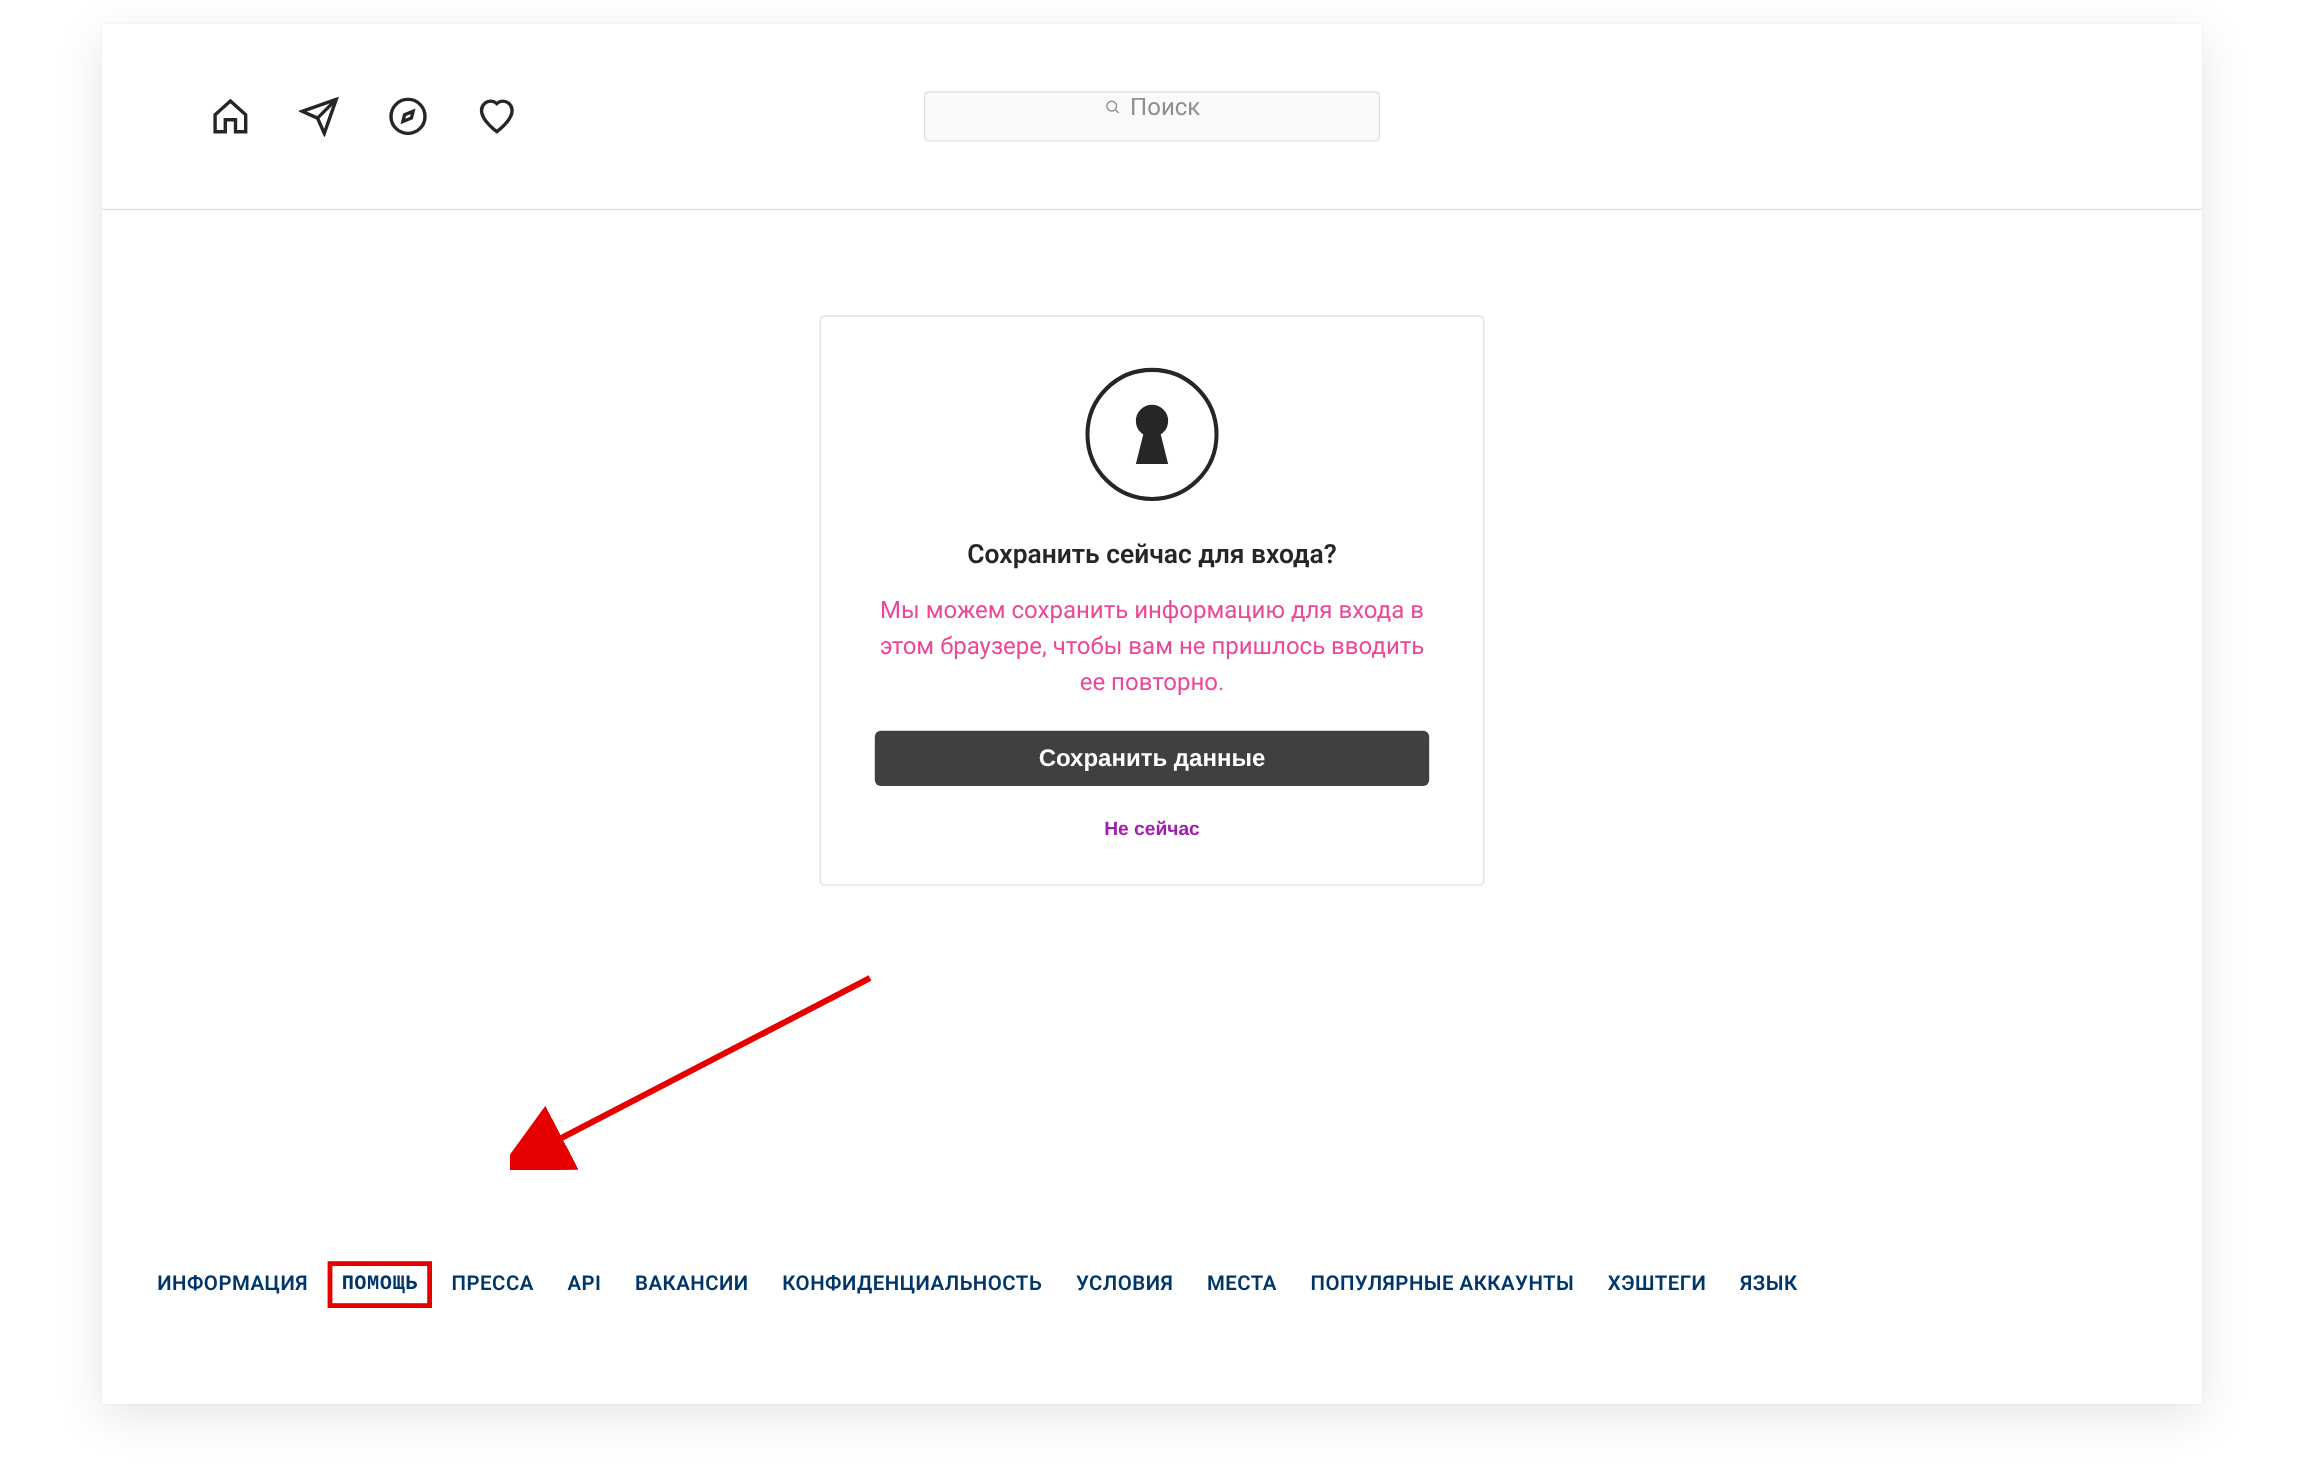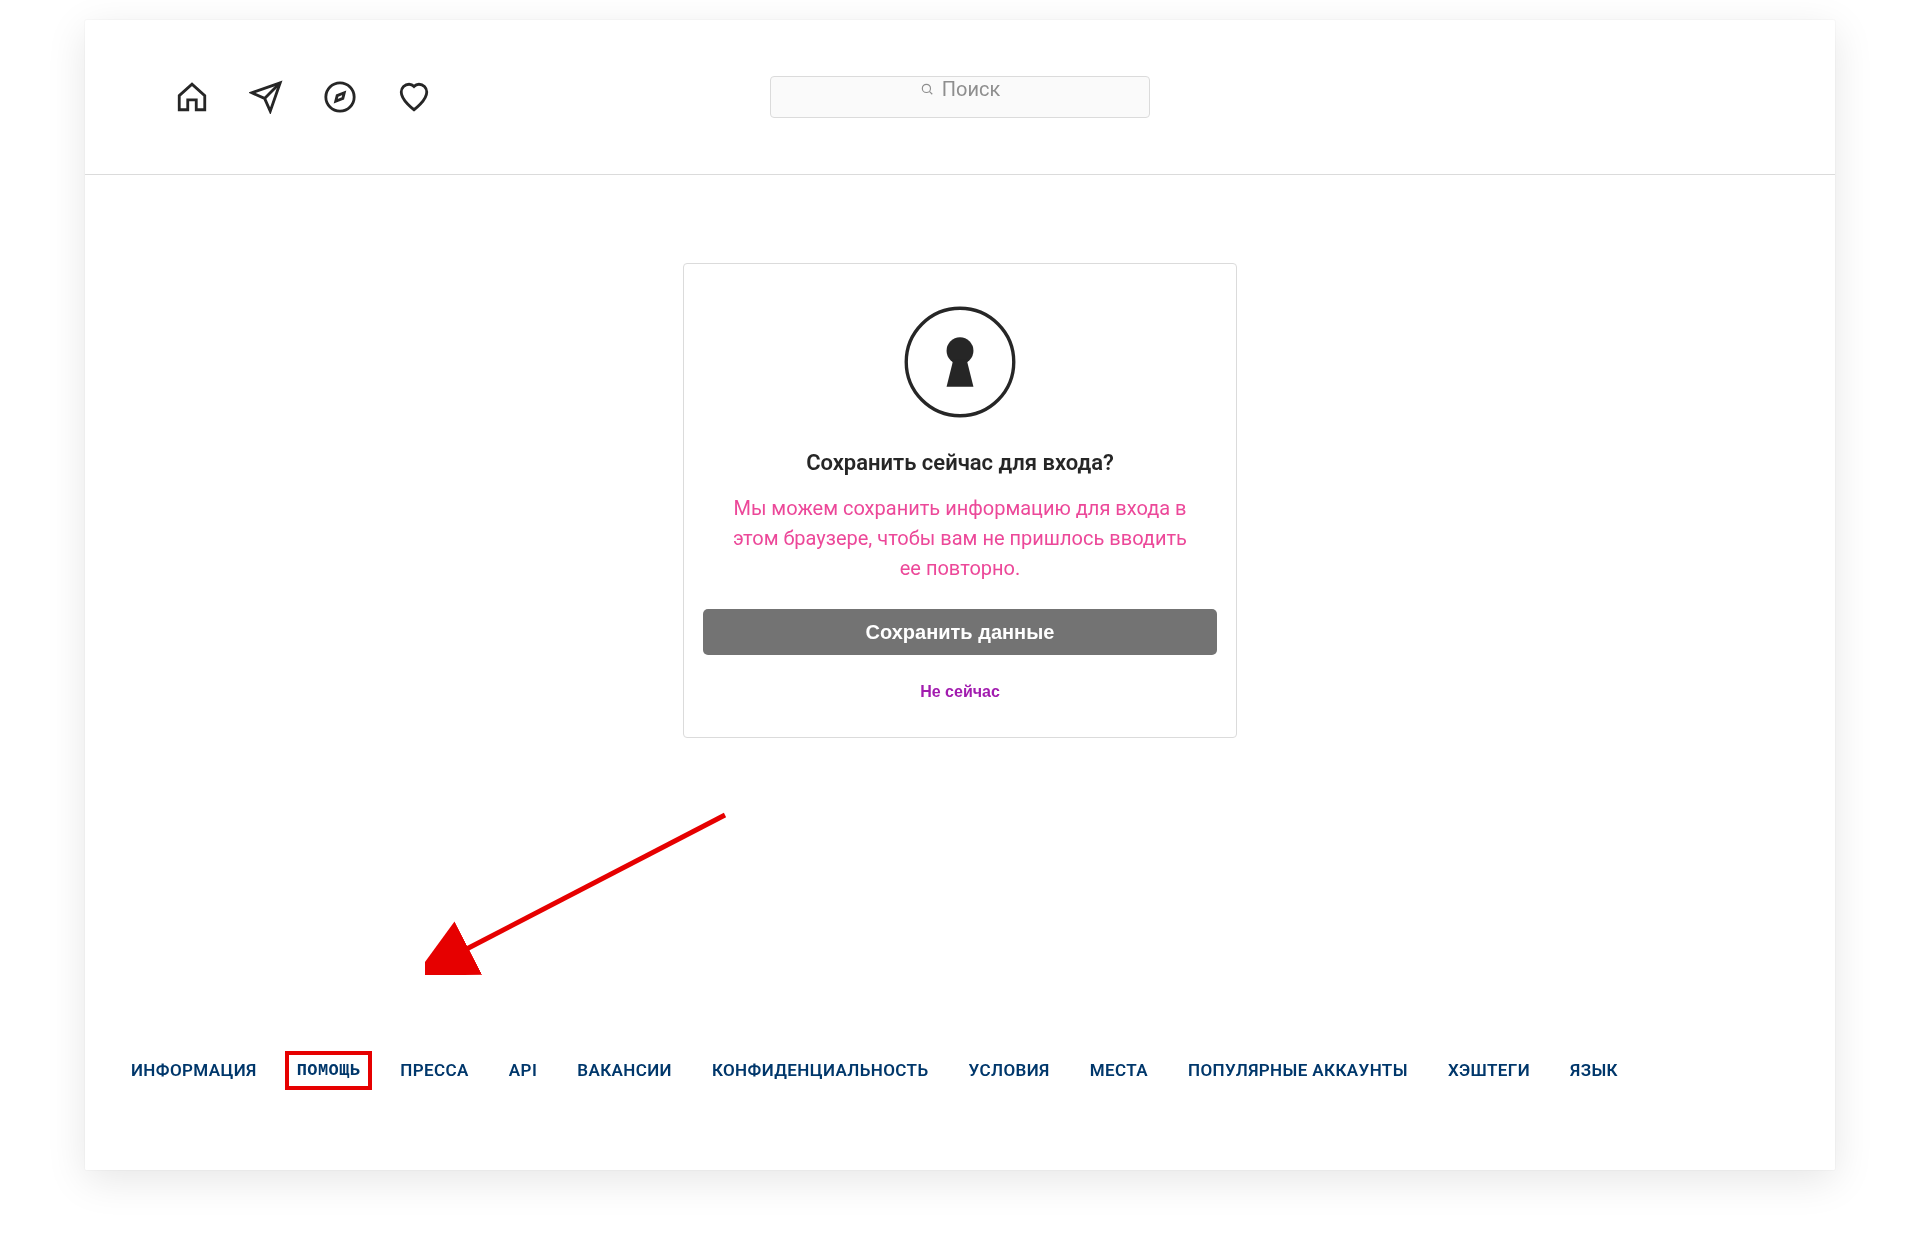--- a/index.html
+++ b/index.html
@@ -112,23 +112,23 @@
   }
   .dialog-text {
     color: #ec4899;
     font-size: 20px;
     text-align: center;
     line-height: 1.5;
     margin-bottom: 26px;
     padding: 0 10px;
   }
   .btn-primary {
-    width: 514px;
+    width: 462px;
     height: 46px;
-    background: #737373;
+    background: #404040;
     color: #ffffff;
     font-size: 20px;
     font-weight: 600;
     border: none;
     border-radius: 5px;
     cursor: pointer;
     margin-bottom: 20px;
   }
   .btn-link {
     color: #a21caf;
@@ -143,21 +143,21 @@
   
   .footer {
     position: absolute;
     left: 0; right: 0;
     bottom: 62px;
     padding: 0 40px;
   }
   .footer-links {
     display: flex;
     flex-wrap: wrap;
-    gap: 22px 28px;
+    gap: 22px 16px;
     margin-bottom: 24px;
     align-items: center;
   }
   .footer-link {
     color: #00376b;
     font-size: 17px;
     font-weight: 600;
     letter-spacing: 0.4px;
     text-transform: uppercase;
     cursor: pointer;

